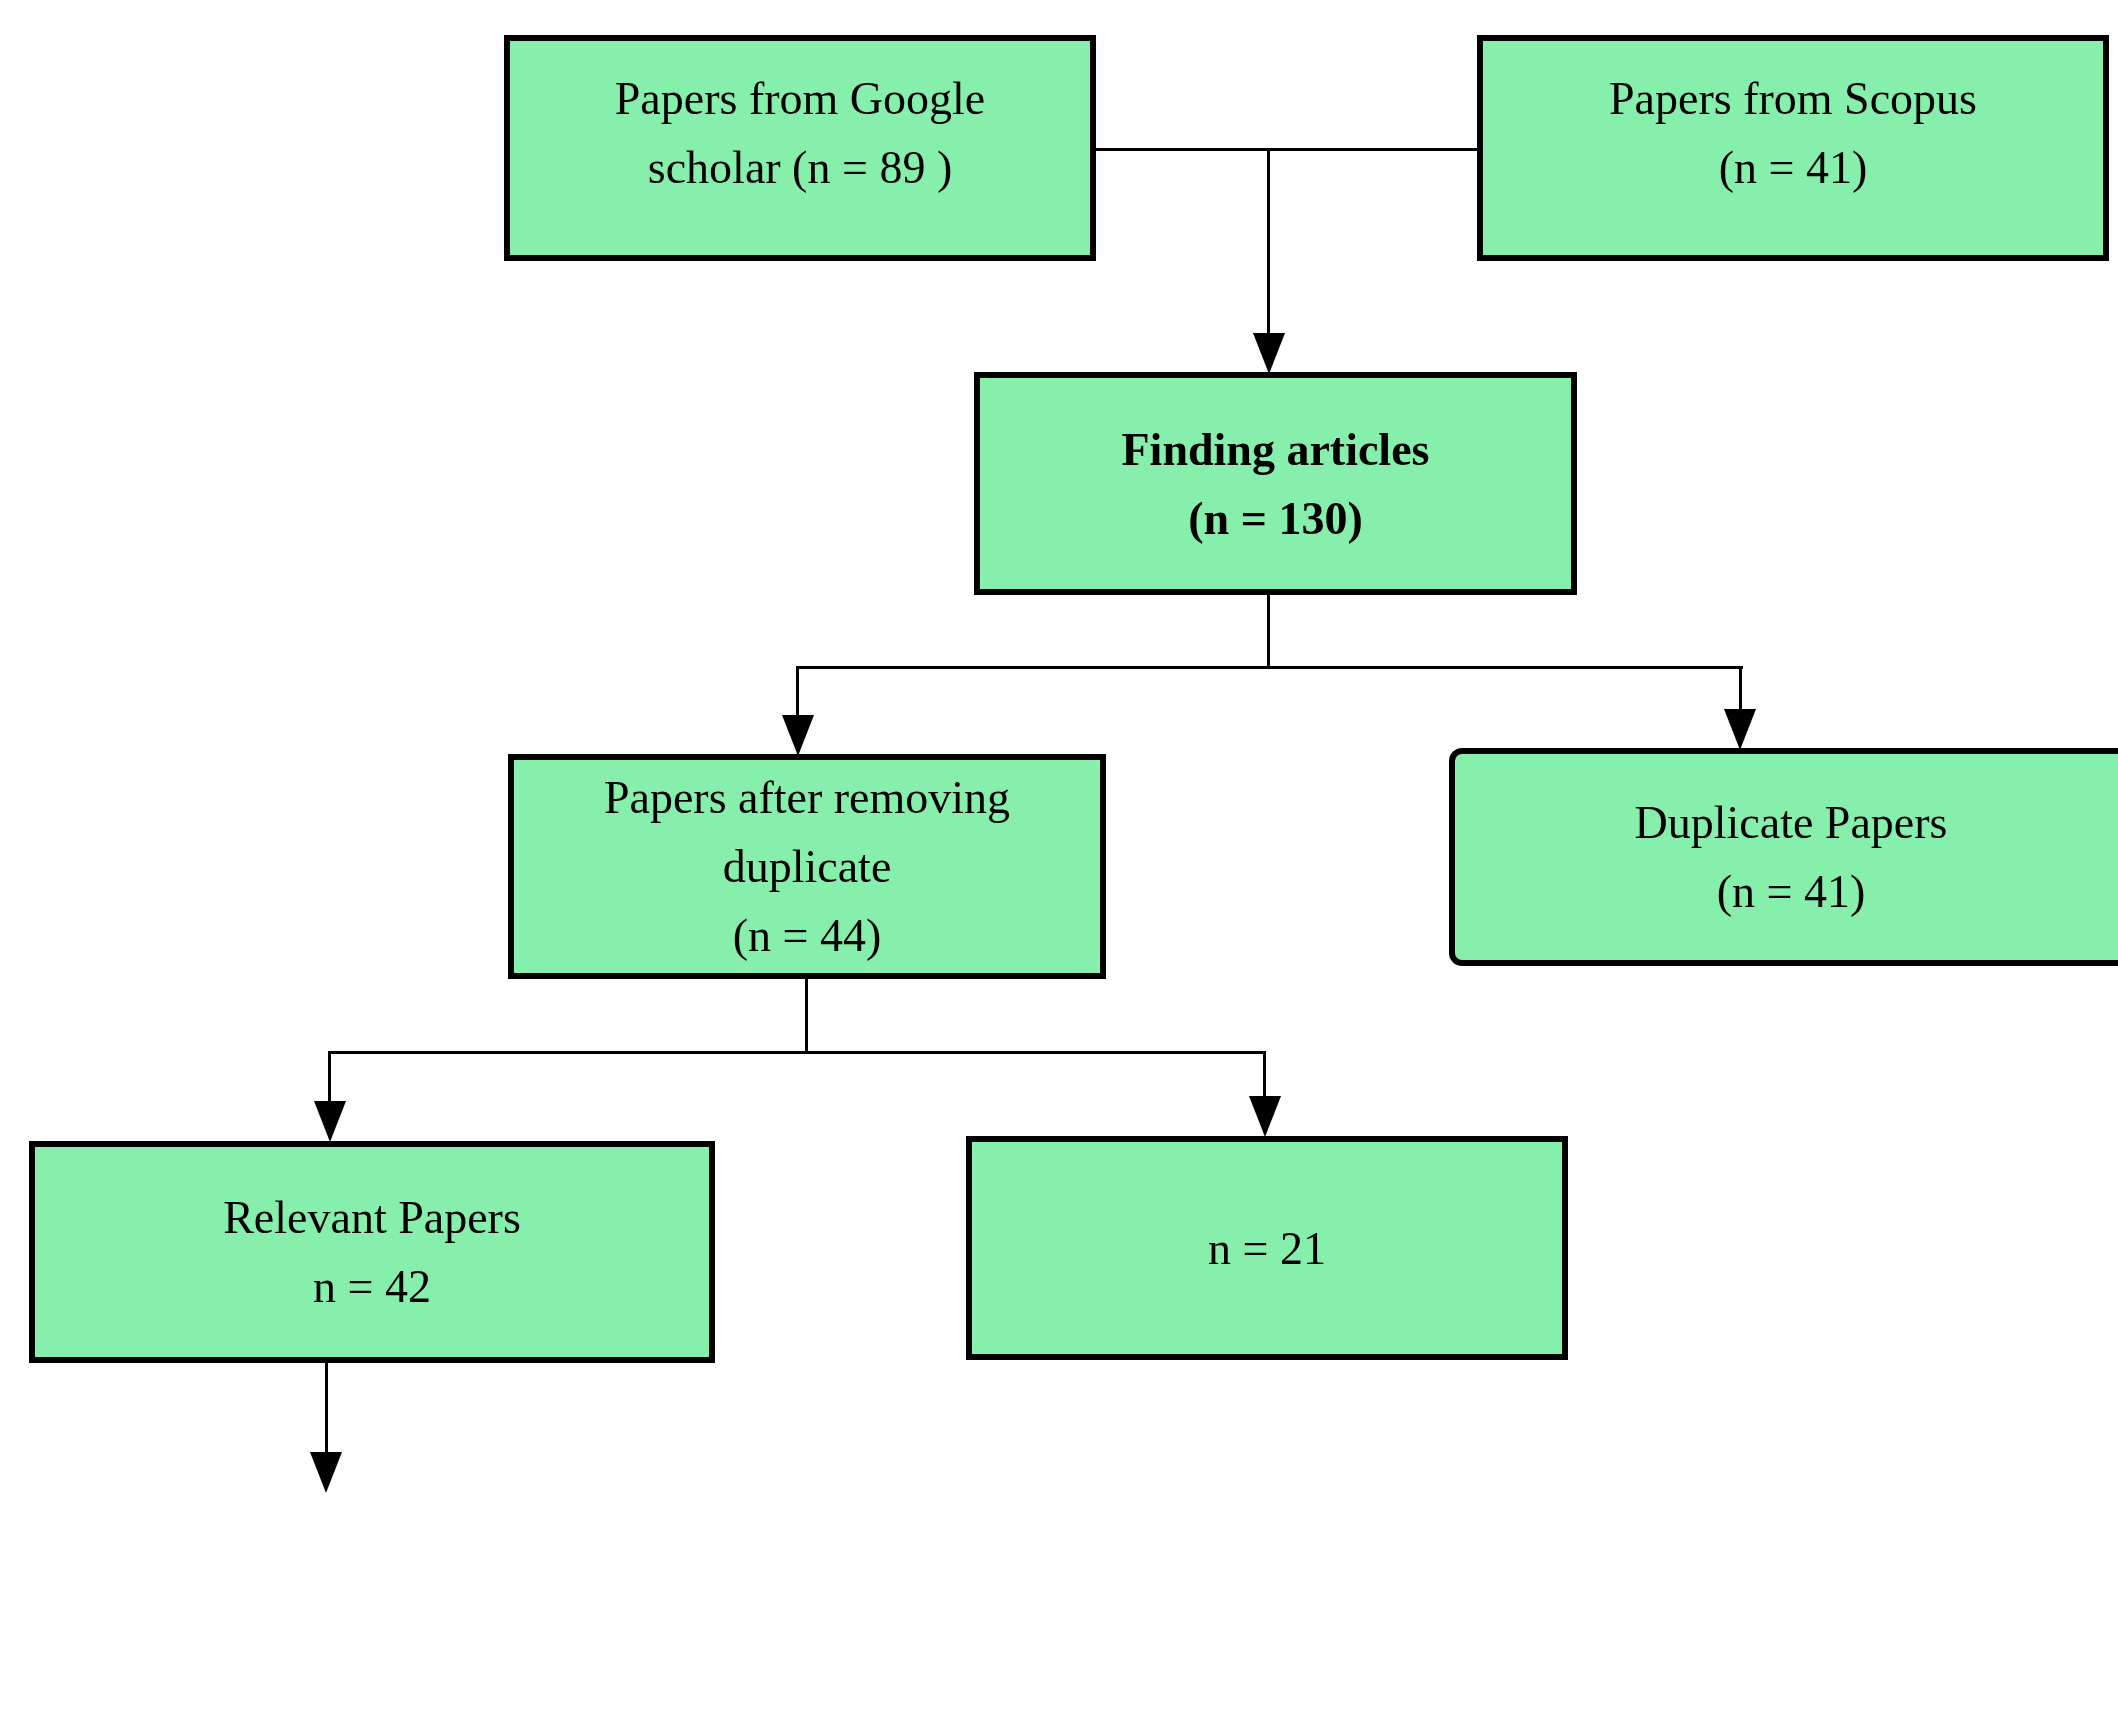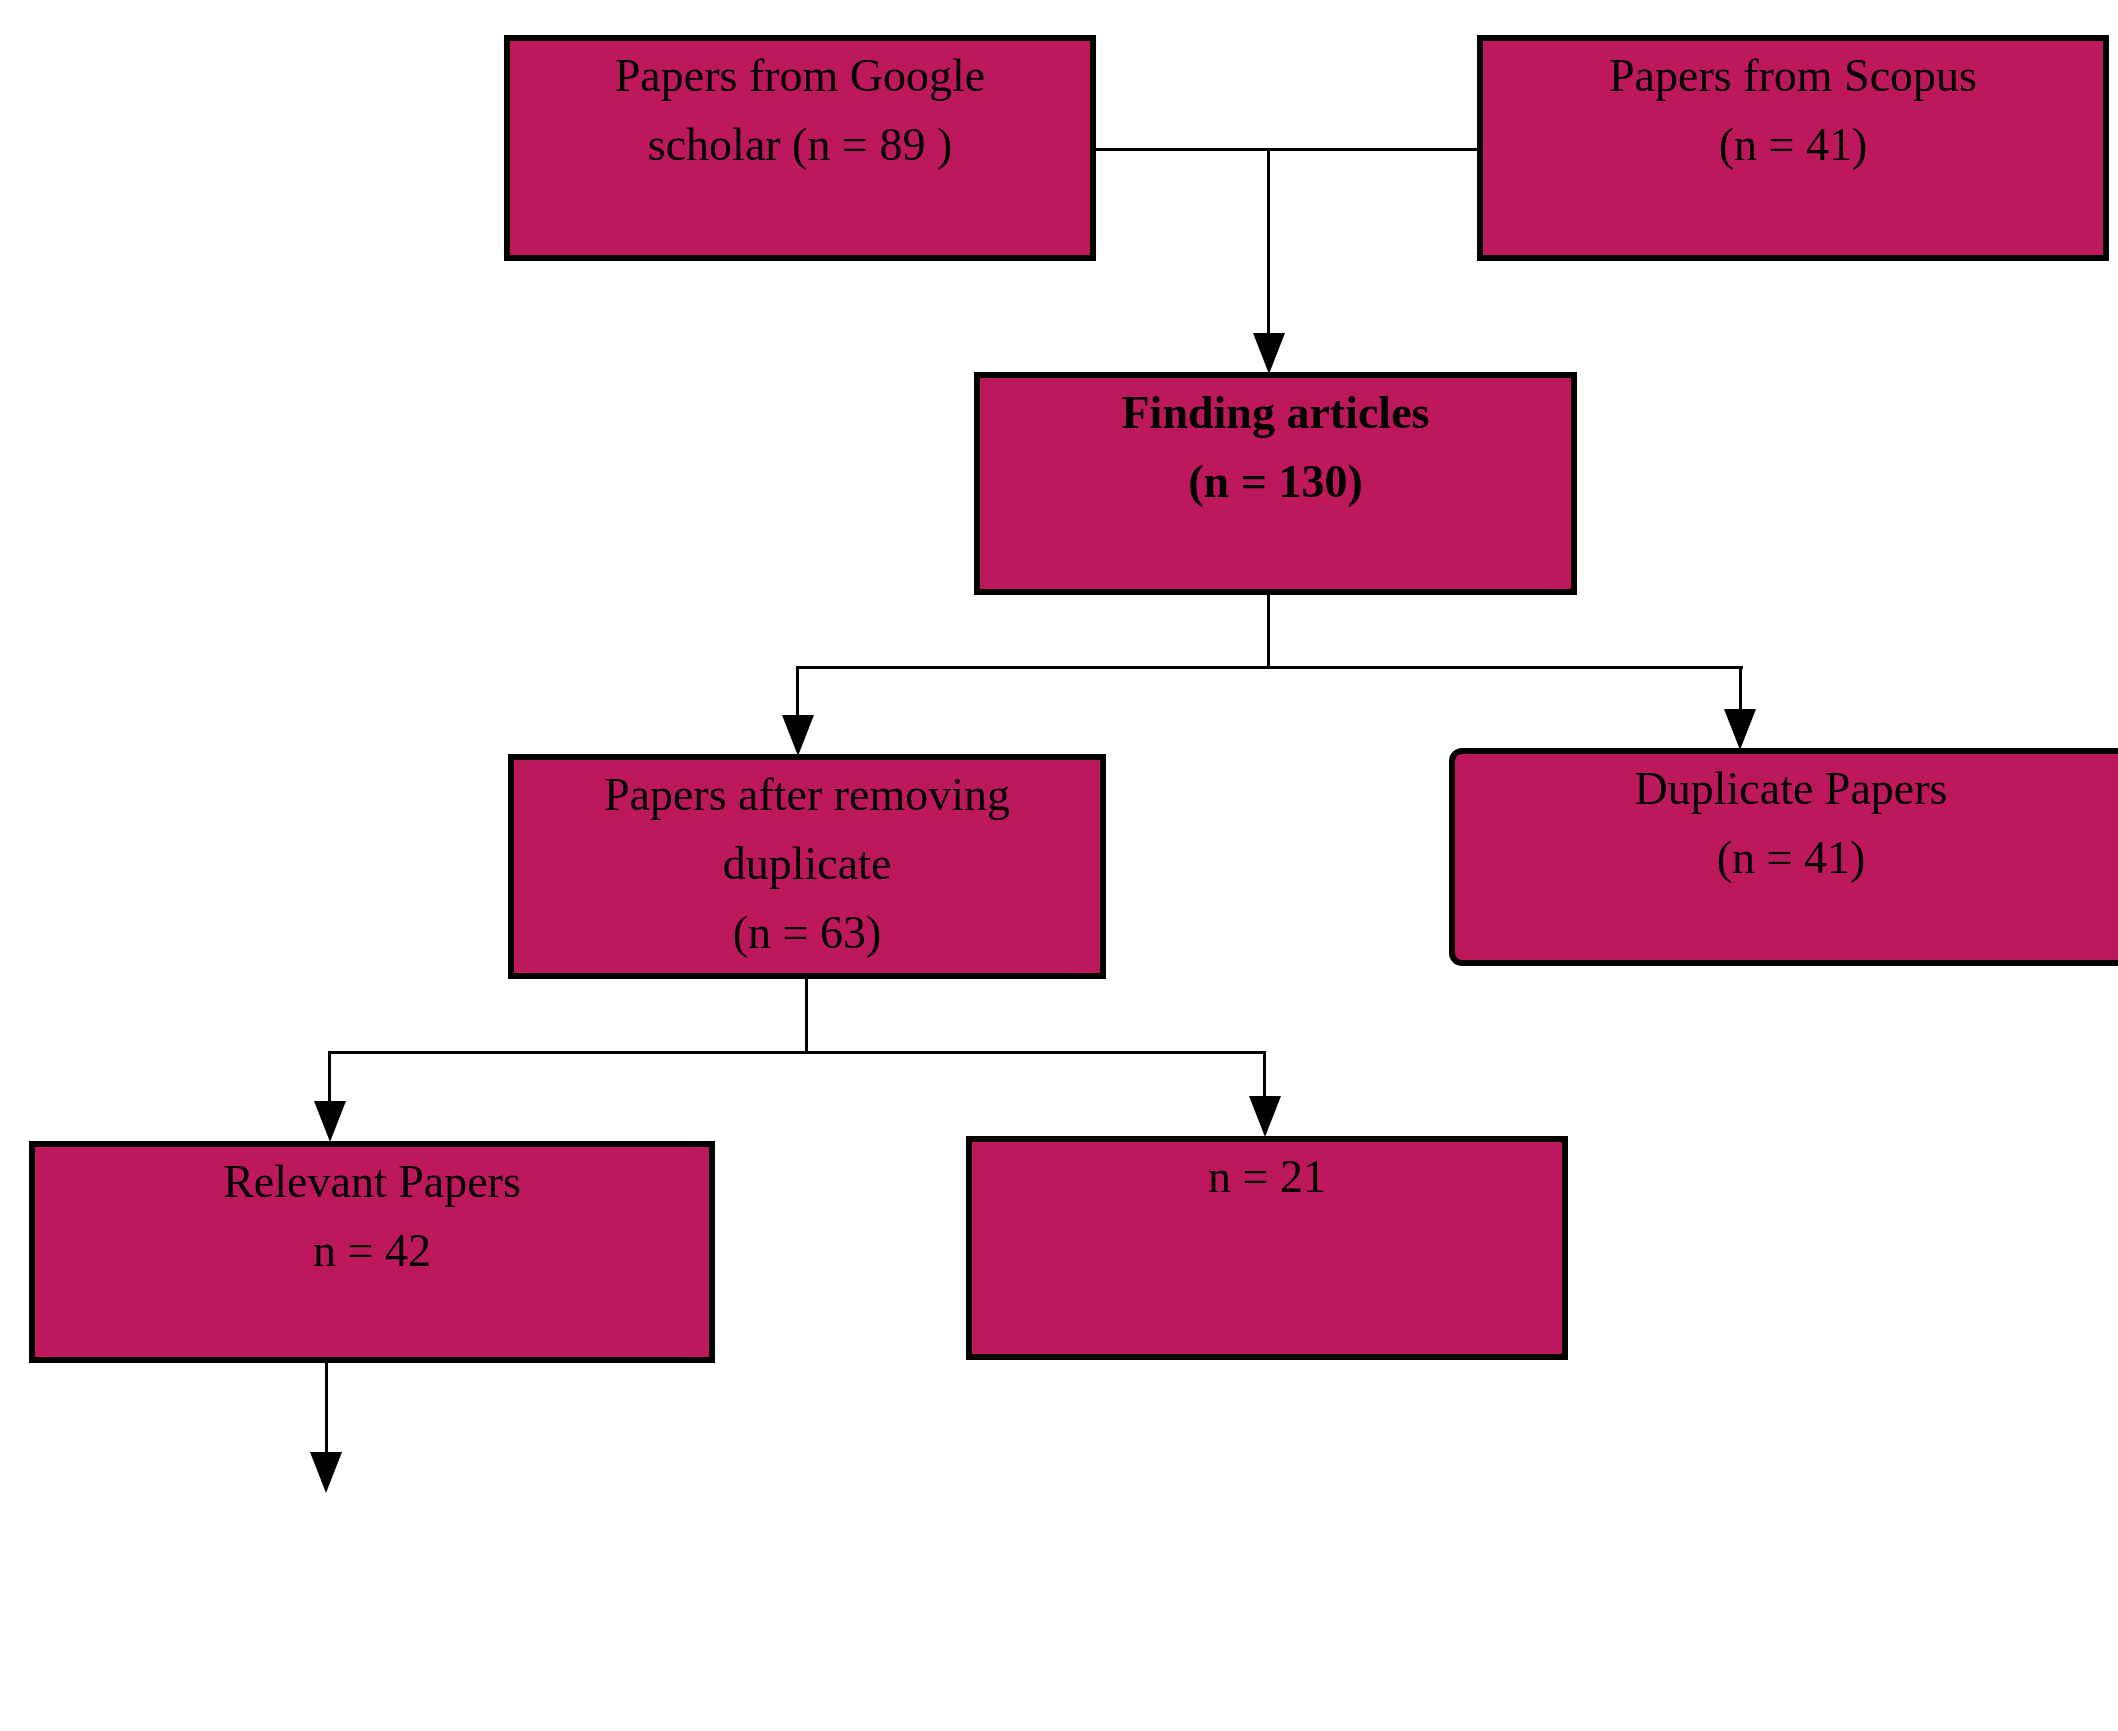--- a/index.html
+++ b/index.html
@@ -12,25 +12,25 @@
     width: 2119px;
     height: 1731px;
     background: #ffffff;
     font-family: "Liberation Serif", "DejaVu Serif", serif;
     color: #000000;
   }
   .node {
     position: absolute;
     box-sizing: border-box;
     border: 6.5px solid #000000;
-    background: #be185d;
+    background: #86efac;
     display: flex;
     flex-direction: column;
     align-items: center;
-    justify-content: flex-start;
+    justify-content: center;
     text-align: center;
     font-size: 46px;
     line-height: 1.5;
     white-space: nowrap;
   }
   .hline, .vline {
     position: absolute;
     background: #000000;
   }
   .arrow {
@@ -87,21 +87,21 @@
   </div>
 
   <div class="node" id="n-finding">
     <div>Finding articles</div>
     <div>(n = 130)</div>
   </div>
 
   <div class="node" id="n-removing">
     <div>Papers after removing</div>
     <div>duplicate</div>
-    <div>(n = 63)</div>
+    <div>(n = 44)</div>
   </div>
 
   <div class="node" id="n-duplicate">
     <div>Duplicate Papers</div>
     <div>(n = 41)</div>
   </div>
 
   <div class="node" id="n-relevant">
     <div>Relevant Papers</div>
     <div>n = 42</div>

